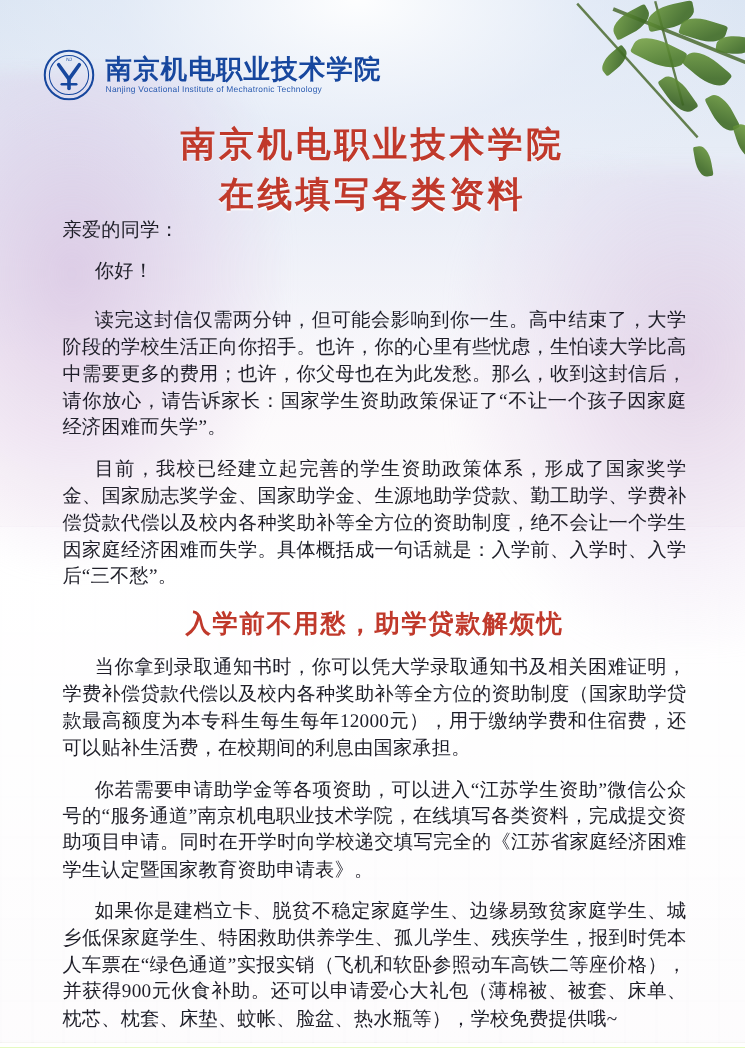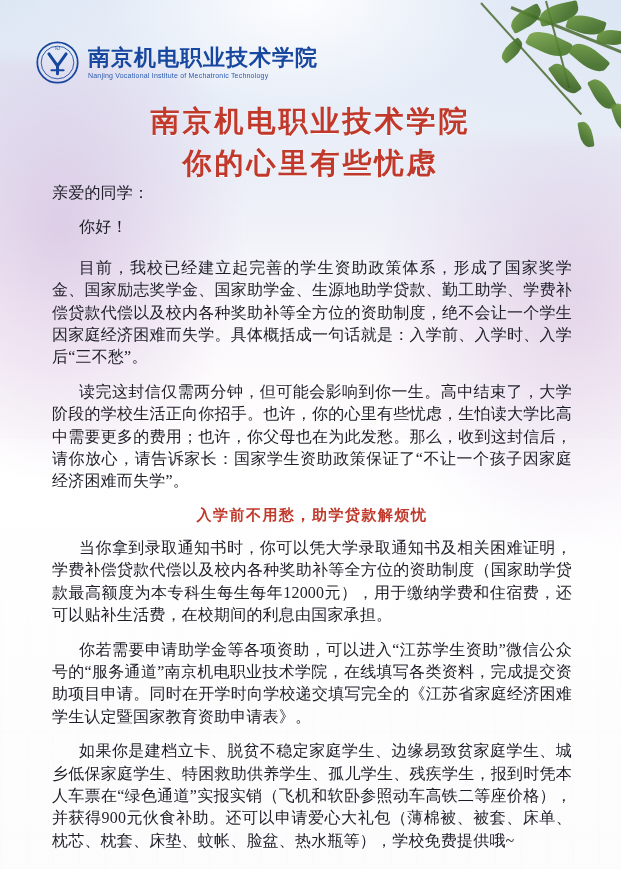--- a/index.html
+++ b/index.html
@@ -154,21 +154,21 @@
     text-align: justify;
     margin: 0 0 1px 0;
     letter-spacing: 0.2px;
   }
   .p.indent {
     text-indent: 27px;
     margin-top: 12px;
   }
   .section-head {
     font-family: "Liberation Serif", serif;
-    font-size: 15px;
+    font-size: 21px;
     font-weight: bold;
     color: #c0392b;
     text-align: center;
     letter-spacing: 1.5px;
     margin: 13px 0 9px 0;
   }
   .gap-sm { height: 5px; }
 </style>
 </head>
 <body>
@@ -210,29 +210,29 @@
       <text x="50" y="22" text-anchor="middle" font-size="9" fill="#17479e" font-family="Liberation Sans, sans-serif">NJ</text>
     </svg>
     <div>
       <div class="logo-text-cn">南京机电职业技术学院</div>
       <div class="logo-text-en">Nanjing Vocational Institute of Mechatronic Technology</div>
     </div>
   </div>
 
   <div class="title-block">
     <div class="title-line">南京机电职业技术学院</div>
-    <div class="title-line">你的心里有些忧虑</div>
+    <div class="title-line">在线填写各类资料</div>
   </div>
 
   <div class="content">
     <p class="p">亲爱的同学：</p>
     <p class="p indent">你好！</p>
     <div class="gap-sm"></div>
+    <p class="p indent">读完这封信仅需两分钟，但可能会影响到你一生。高中结束了，大学阶段的学校生活正向你招手。也许，你的心里有些忧虑，生怕读大学比高中需要更多的费用；也许，你父母也在为此发愁。那么，收到这封信后，请你放心，请告诉家长：国家学生资助政策保证了“不让一个孩子因家庭经济困难而失学”。</p>
     <p class="p indent">目前，我校已经建立起完善的学生资助政策体系，形成了国家奖学金、国家励志奖学金、国家助学金、生源地助学贷款、勤工助学、学费补偿贷款代偿以及校内各种奖助补等全方位的资助制度，绝不会让一个学生因家庭经济困难而失学。具体概括成一句话就是：入学前、入学时、入学后“三不愁”。</p>
-    <p class="p indent">读完这封信仅需两分钟，但可能会影响到你一生。高中结束了，大学阶段的学校生活正向你招手。也许，你的心里有些忧虑，生怕读大学比高中需要更多的费用；也许，你父母也在为此发愁。那么，收到这封信后，请你放心，请告诉家长：国家学生资助政策保证了“不让一个孩子因家庭经济困难而失学”。</p>
 
     <h2 class="section-head">入学前不用愁，助学贷款解烦忧</h2>
     <p class="p indent">当你拿到录取通知书时，你可以凭大学录取通知书及相关困难证明，学费补偿贷款代偿以及校内各种奖助补等全方位的资助制度（国家助学贷款最高额度为本专科生每生每年12000元），用于缴纳学费和住宿费，还可以贴补生活费，在校期间的利息由国家承担。</p>
 
     <p class="p indent">你若需要申请助学金等各项资助，可以进入“江苏学生资助”微信公众号的“服务通道”南京机电职业技术学院，在线填写各类资料，完成提交资助项目申请。同时在开学时向学校递交填写完全的《江苏省家庭经济困难学生认定暨国家教育资助申请表》。</p>
     <p class="p indent">如果你是建档立卡、脱贫不稳定家庭学生、边缘易致贫家庭学生、城乡低保家庭学生、特困救助供养学生、孤儿学生、残疾学生，报到时凭本人车票在“绿色通道”实报实销（飞机和软卧参照动车高铁二等座价格），并获得900元伙食补助。还可以申请爱心大礼包（薄棉被、被套、床单、枕芯、枕套、床垫、蚊帐、脸盆、热水瓶等），学校免费提供哦~</p>
   </div>
 
 </div>
 

